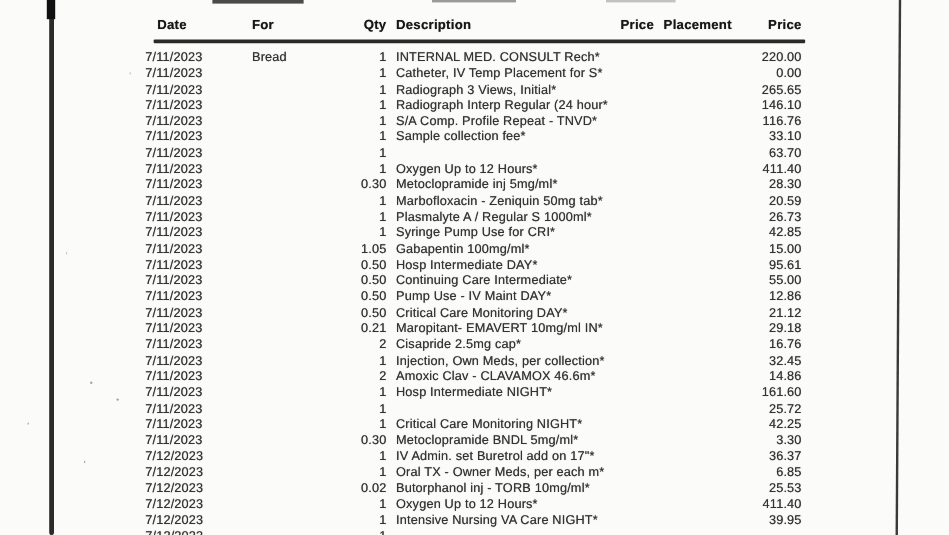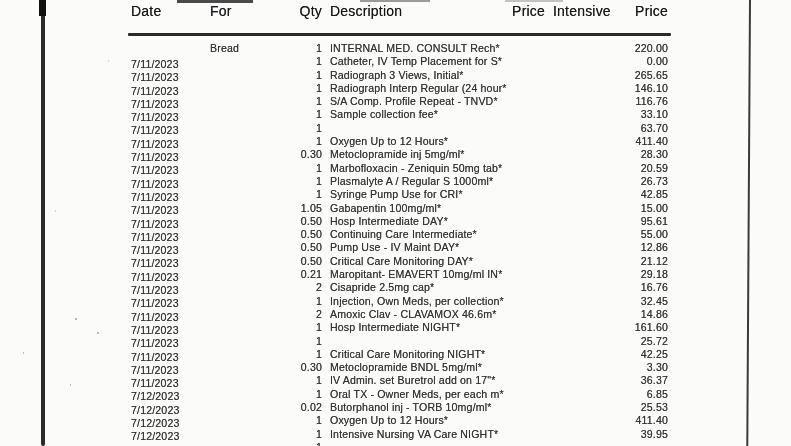--- a/index.html
+++ b/index.html
@@ -14,35 +14,35 @@
   }
   
   .edge-left{position:absolute;left:41px;top:0;width:4px;height:446px;background:#2b2b2b;border-radius:2px;}
   .edge-left::before{content:"";position:absolute;left:-2px;top:0;width:7px;height:16px;background:#101010;}
   .edge-right{position:absolute;left:749px;top:0;width:2px;height:450px;background:#3a3a3a;transform:rotate(0.35deg);transform-origin:top center;}
   .top-bar-1{position:absolute;left:177px;top:0;width:76px;height:3px;background:#4a4a4a;}
   .top-bar-2{position:absolute;left:360px;top:0;width:70px;height:2px;background:#9a9a9a;}
   .top-bar-3{position:absolute;left:505px;top:0;width:58px;height:1.5px;background:#c2c2c0;}
   .speck{position:absolute;width:2px;height:2px;background:#8f8f8c;border-radius:50%;opacity:.8;}
   
-  .hdr{position:absolute;top:3px;left:0;width:100%;height:14px;font-weight:400;font-size:14px;color:var(--header_ink,#161616);letter-spacing:.2px;}
+  .hdr{position:absolute;top:15px;left:0;width:100%;height:14px;font-weight:700;font-size:11px;color:var(--header_ink,#161616);letter-spacing:.2px;}
   .h{position:absolute;white-space:nowrap;}
   .h-date{left:131px;}
   .h-for{left:210px;}
   .h-qty{right:469px;}
   .h-desc{left:330px;}
   .h-price1{right:246px;}
   .h-discount{left:553px;}
   .h-price2{right:123px;}
   .hdr-rule{position:absolute;left:128px;top:33px;width:543px;height:2.5px;background:var(--rule,#2a2a2a);border-radius:1px;}
   
   .rows{position:absolute;left:0;top:42px;width:100%;}
   .row{position:relative;height:13.3px;line-height:13.3px;font-size:10.6px;letter-spacing:.15px;white-space:nowrap;}
   .c{position:absolute;top:0;}
-  .c-date{left:131px;margin-top:16px;}
+  .c-date{left:121px;}
   .c-for{left:210px;}
   .c-qty{right:469px;text-align:right;}
   .c-desc{left:330px;}
   .c-price{right:123px;text-align:right;}
 </style>
 </head>
 <body>
 
 <div class="page">
 
@@ -57,21 +57,21 @@
   <div class="speck" style="left:70px;top:384px;width:1px;"></div>
   <div class="speck" style="left:108px;top:60px;width:1px;opacity:.5;"></div>
   <div class="speck" style="left:55px;top:210px;width:1px;opacity:.5;"></div>
 
   <div class="hdr">
     <span class="h h-date">Date</span>
     <span class="h h-for">For</span>
     <span class="h h-qty">Qty</span>
     <span class="h h-desc">Description</span>
     <span class="h h-price1">Price</span>
-    <span class="h h-discount">Intensive</span>
+    <span class="h h-discount">Placement</span>
     <span class="h h-price2">Price</span>
   </div>
   <div class="hdr-rule"></div>
 
   <div class="rows" id="rows">
       <div class="row">
       <span class="c c-date">7/11/2023</span>
       <span class="c c-for">Bread</span>
       <span class="c c-qty">1</span>
       <span class="c c-desc">INTERNAL MED. CONSULT Rech*</span>

